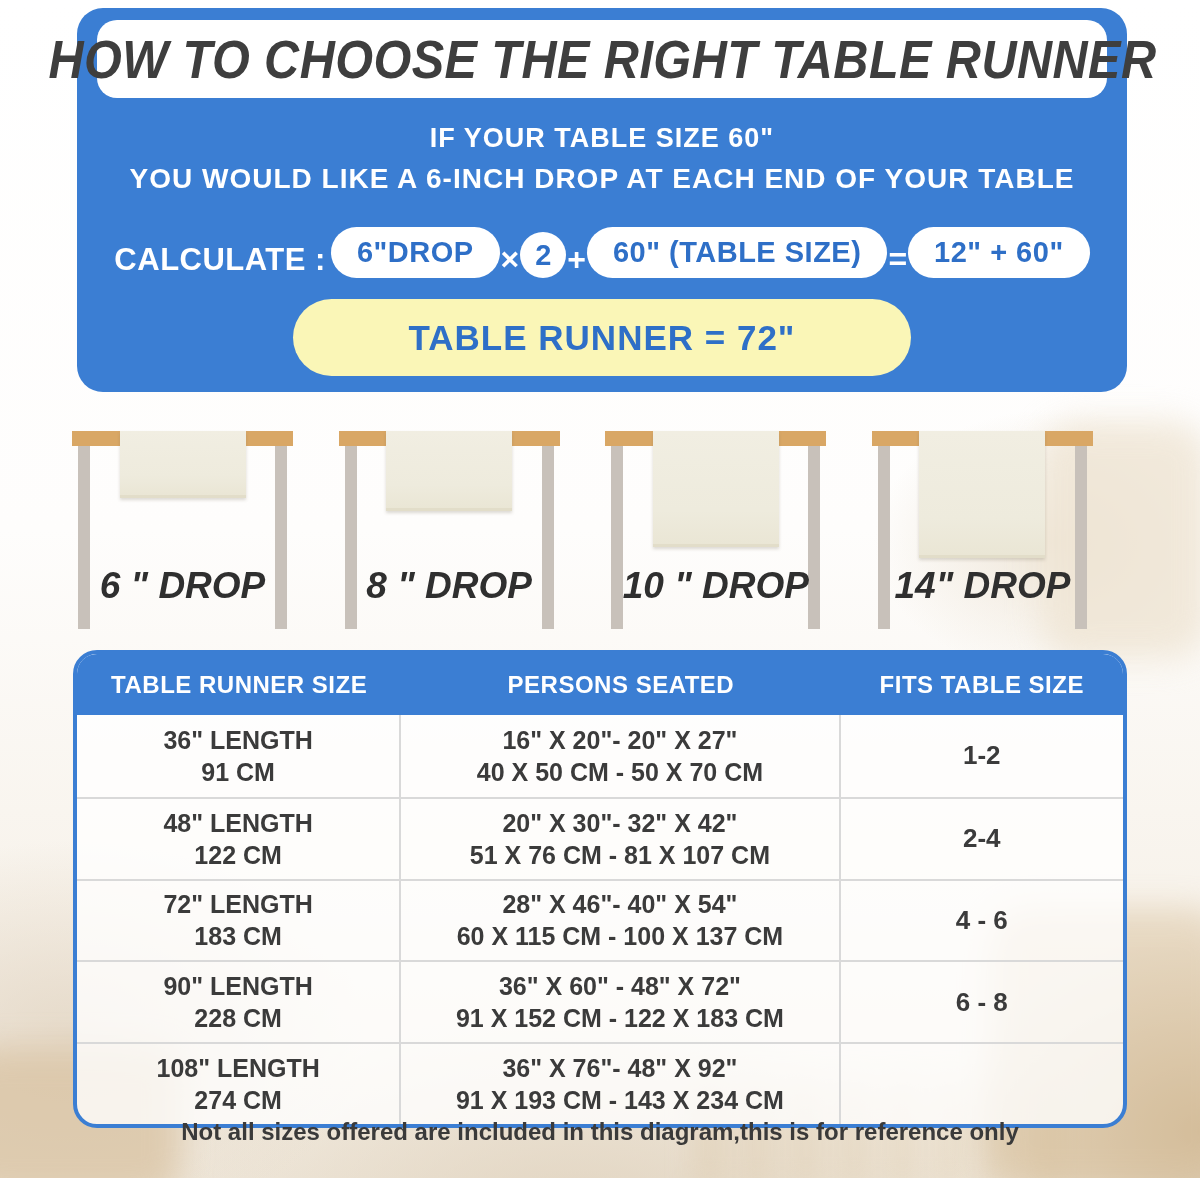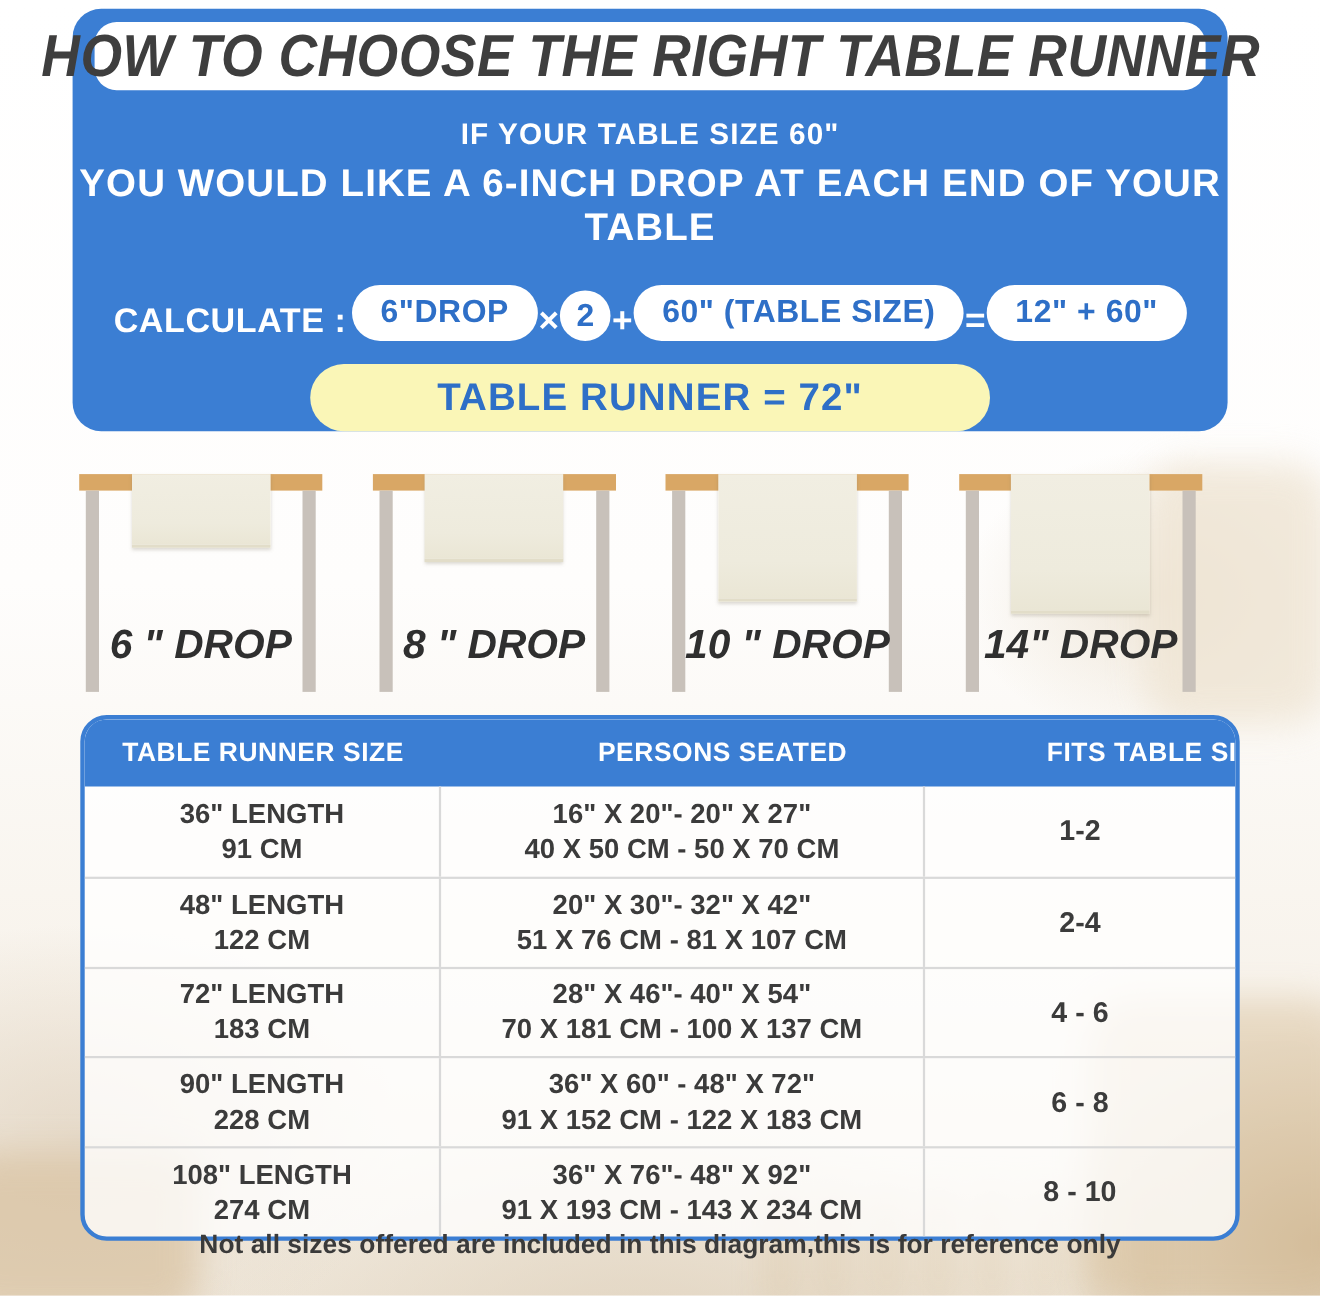--- a/index.html
+++ b/index.html
@@ -23,36 +23,36 @@
   }
   .blur-shape { position:absolute; filter:blur(16px); }
   .shape-left-wood { left:-40px; bottom:-20px; width:220px; height:150px; background:#d7bf9c; opacity:.65; border-radius:30px; }
   .shape-spindles { left:700px; bottom:-15px; width:380px; height:110px; opacity:.55;
     background:repeating-linear-gradient(90deg, #d9c3a1 0 20px, rgba(255,255,255,0) 20px 48px); }
   .shape-right-chair { right:-30px; bottom:-10px; width:240px; height:280px; background:#d4ba92; opacity:.45; border-radius:40px; }
   .shape-right-soft { right:-10px; top:420px; width:170px; height:240px; background:#efe5d4; opacity:.8; border-radius:40px; }
 
   
   .hero {
-    position:absolute; left:66px; top:8px; width:1050px; height:384px;
+    position:absolute; left:77px; top:8px; width:1050px; height:384px;
     background:#3b7ed3; border-radius:26px;
     display:flex; flex-direction:column; align-items:center;
   }
   .title-box {
     margin-top:12px; width:1010px; height:78px;
     background:#ffffff; border-radius:20px;
     display:flex; align-items:center; justify-content:center;
   }
   .title-box h1 {
     font-size:54px; font-weight:bold; font-style:italic; color:#3e3e3e;
     white-space:nowrap; transform:scaleX(0.9); letter-spacing:0.5px;
   }
   .subtitle { color:#ffffff; font-weight:bold; letter-spacing:1px; text-align:center; }
   .sub1 { margin-top:25px; font-size:27px; }
-  .sub2 { margin-top:9px; font-size:35px; }
+  .sub2 { margin-top:9px; font-size:28px; }
   .calc-row {
     margin-top:32px; display:flex; align-items:flex-end; justify-content:center; gap:1px;
     color:#ffffff;
   }
   .calc-label { font-size:31px; font-weight:bold; letter-spacing:0.5px; margin-right:4px; }
   .pill {
     background:#ffffff; color:#2e6fc7; font-weight:bold; font-size:29px;
     border-radius:30px; padding:9px 26px; white-space:nowrap; letter-spacing:0.5px;
   }
   .op { font-size:32px; font-weight:bold; }
@@ -96,21 +96,21 @@
   
   .size-table {
     position:absolute; left:73px; top:650px; width:1054px; height:478px;
     border:4px solid #3b7ed3; border-radius:24px; overflow:hidden;
     background:rgba(255,255,255,0.78);
   }
   .thead {
     height:61px; background:#3b7ed3;
     display:grid; grid-template-columns:31% 42% 27%;
     align-items:center; text-align:center;
-    color:#ffffff; font-weight:bold; font-size:24px; letter-spacing:0.5px;gap:36px;
+    color:#ffffff; font-weight:bold; font-size:24px; letter-spacing:0.5px;
   }
   .tbody { display:grid; grid-template-rows:repeat(5, 1fr); height:calc(100% - 61px); }
   .trow { display:grid; grid-template-columns:31% 42% 27%; }
   .trow + .trow { border-top:2px solid #d9d9d9; }
   .tcell {
     display:flex; flex-direction:column; align-items:center; justify-content:center;
     color:#3b3b3b; font-weight:bold; font-size:25px; line-height:1.28;
     text-align:center; white-space:nowrap;
   }
   .tcell:nth-child(1), .tcell:nth-child(2) { border-right:2px solid #d9d9d9; }
@@ -213,21 +213,21 @@
         </div>
         <div class="tcell persons">2-4</div>
       </div>
       <div class="trow">
         <div class="tcell">
           <span>72" LENGTH</span>
           <span>183 CM</span>
         </div>
         <div class="tcell">
           <span>28" X 46"- 40" X 54"</span>
-          <span>70 X 181 CM - 100 X 137 CM</span>
+          <span>60 X 115 CM - 100 X 137 CM</span>
         </div>
         <div class="tcell persons">4 - 6</div>
       </div>
       <div class="trow">
         <div class="tcell">
           <span>90" LENGTH</span>
           <span>228 CM</span>
         </div>
         <div class="tcell">
           <span>36" X 60" - 48" X 72"</span>
@@ -237,19 +237,18 @@
       </div>
       <div class="trow">
         <div class="tcell">
           <span>108" LENGTH</span>
           <span>274 CM</span>
         </div>
         <div class="tcell">
           <span>36" X 76"- 48" X 92"</span>
           <span>91 X 193 CM - 143 X 234 CM</span>
         </div>
-        <div class="tcell persons">8 - 10</div>
       </div>
     </div>
   </div>
 
   <div class="footnote">Not all sizes offered are included in this diagram,this is for reference only</div>
 </div>
 
 </body></html>

